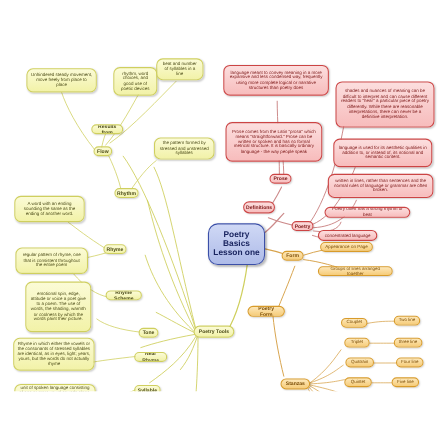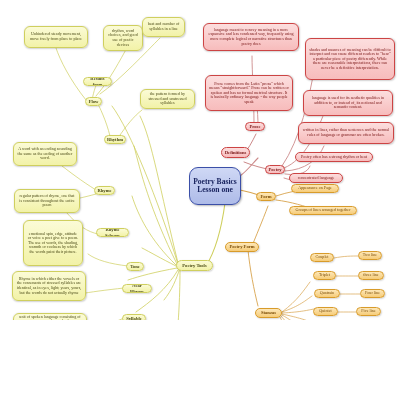--- a/index.html
+++ b/index.html
@@ -6,22 +6,23 @@
   html, body {
     margin: 0;
     padding: 0;
     background: #ffffff;
   }
   #canvas {
     position: relative;
     width: 400px;
     height: 320px;
     background: #ffffff;
-    font-family: Liberation Serif, serif;
+    font-family: Liberation Sans, sans-serif;
     overflow: hidden;
+    margin-top: 36px;
   }
   svg#edges {
     position: absolute;
     left: 0;
     top: 0;
     width: 400px;
     height: 400px;
     pointer-events: none;
   }
   .node {

